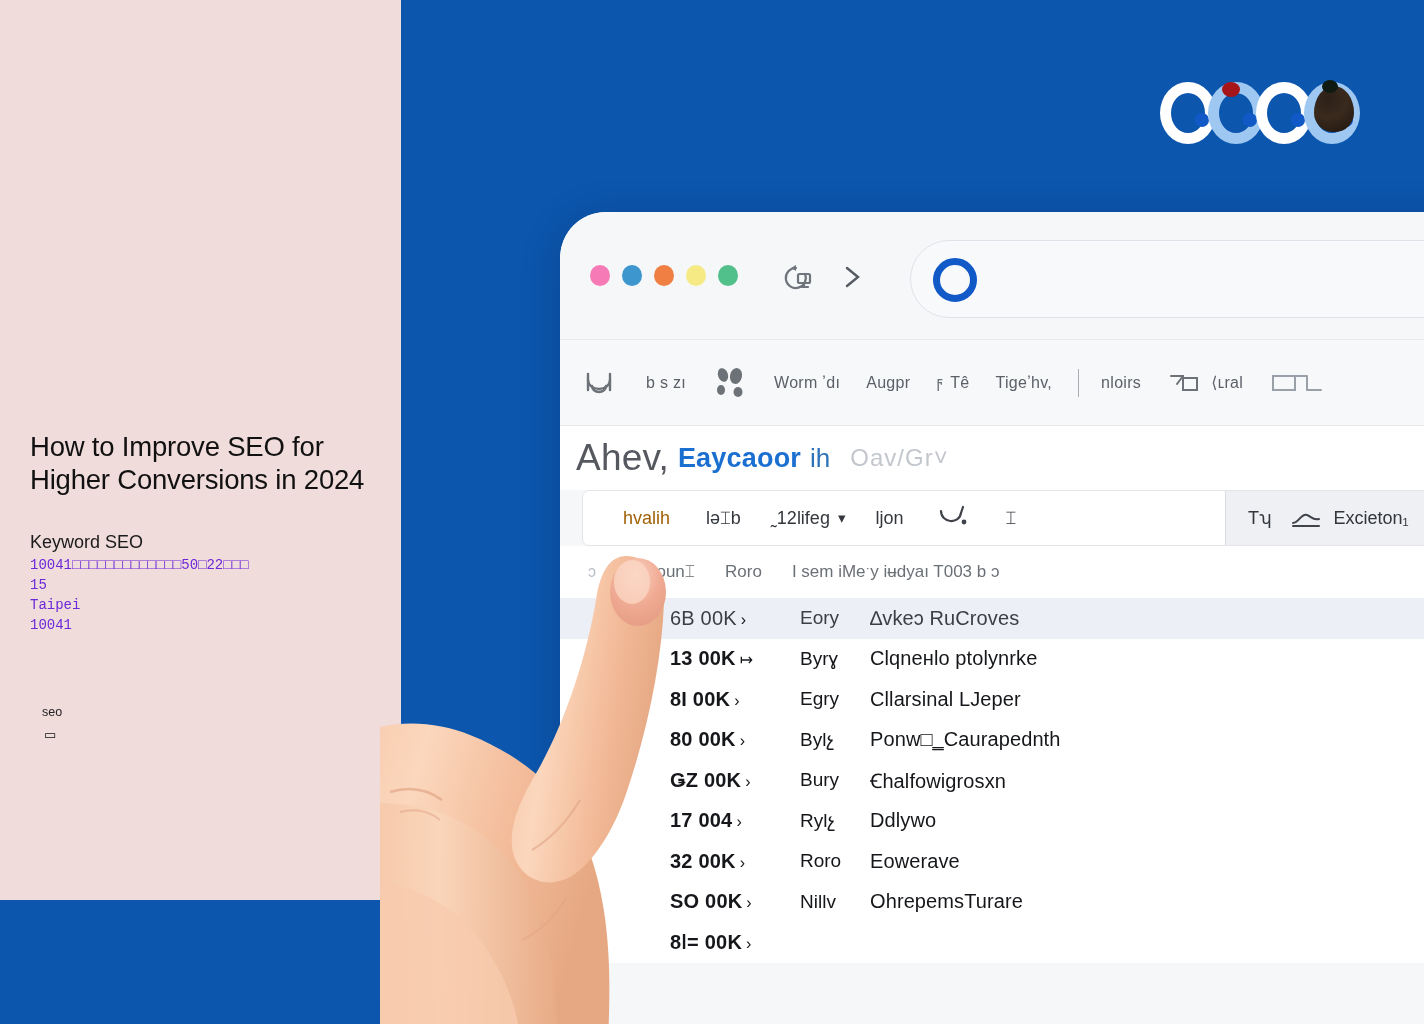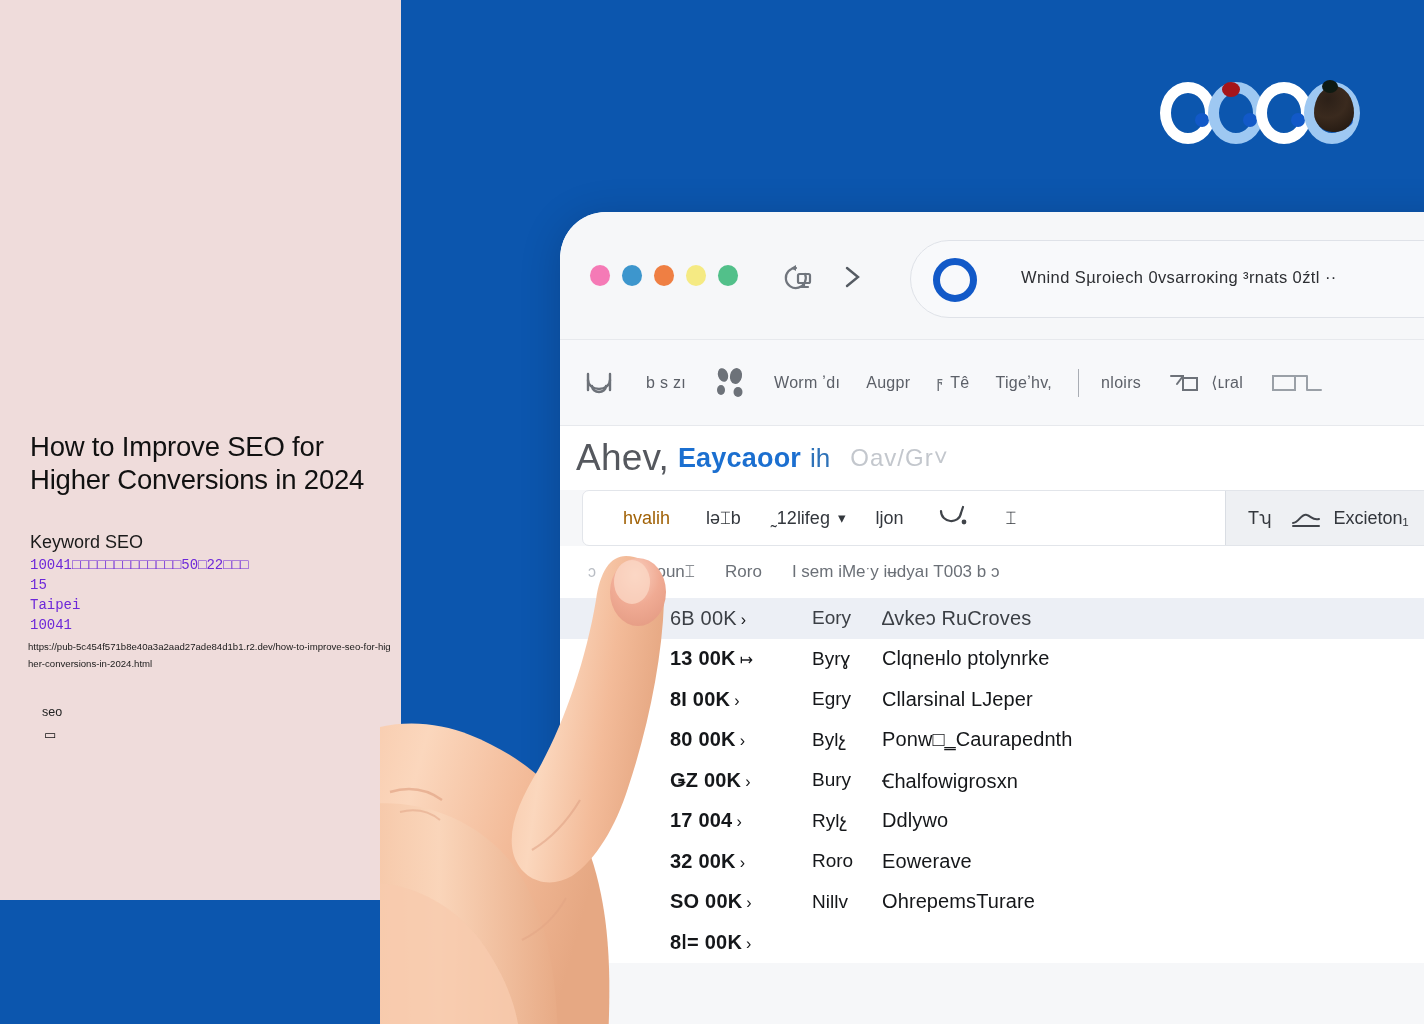--- a/index.html
+++ b/index.html
@@ -248,21 +248,20 @@
     font-weight: 700;
     color: #15171a;
     letter-spacing: .2px;
   }
   .c-num .car { font-weight: 400; font-size: 16px; color:#15171a; margin-left: 4px;}
   .c-tag {
     width: 70px;
     font-size: 19px;
     color: #15171a;
     font-weight: 400;
-    margin-left: 12px;
   }
   .c-name {
     font-size: 20px;
     color: #15171a;
     letter-spacing: .1px;
   }
   .row.hl .c-num, .row.hl .c-tag, .row.hl .c-name { color:#3b3f45; font-weight:400; }
   .row.hl .c-num { font-weight:400; }
 
   
@@ -317,21 +316,20 @@
 
 <div id="stage">
 
   <div id="left-panel">
     <div id="article-title">How to Improve SEO for Higher Conversions in 2024</div>
     <div id="article-subtitle">Keyword SEO</div>
     <div class="meta-line" id="meta-0">10041□□□□□□□□□□□□□50□22□□□</div>
     <div class="meta-line" id="meta-1">15</div>
     <div class="meta-line" id="meta-2">Taipei</div>
     <div class="meta-line" id="meta-3">10041</div>
-    <div id="article-url">https://pub-5c454f571b8e40a3a2aad27ade84d1b1.r2.dev/how-to-improve-seo-for-higher-conversions-in-2024.html</div>
     <div id="tag-seo">seo</div>
     <div id="tag-glyph">▭</div>
   </div>
 
   <div id="logo">
     <div class="ring">
         <span class="nub"></span>
       </div>
     <div class="ring lt">
         <span class="nub"></span>
@@ -367,21 +365,20 @@
         </svg>
       </div>
       <div id="nav-icon-forward">
         <svg viewBox="0 0 28 30" width="28" height="30" fill="none" stroke="#555b63" stroke-width="2.4" stroke-linecap="round">
           <path d="M9 6 L20 15 L9 24"></path>
         </svg>
       </div>
 
       <div id="address-pill">
         <div id="address-circle"></div>
-        <div id="address-text" title="Search or enter address">Wnind Sµroiech  0vsarroĸing  ³rnats  0źtl  ··</div>
       </div>
     </div>
 
     <div id="toolbar">
       <span class="tb-item">
         <svg width="42" height="34" viewBox="0 0 42 34" fill="none" stroke="#6d7279" stroke-width="2.4">
           <path d="M10 8 L10 24 M32 8 L32 24" stroke-linecap="round"></path>
           <path d="M10 14 A11 9 0 0 0 32 14" stroke-linecap="round"></path>
           <path d="M14 20 A7 6 0 0 0 28 20" stroke-linecap="round"></path>
         </svg>

